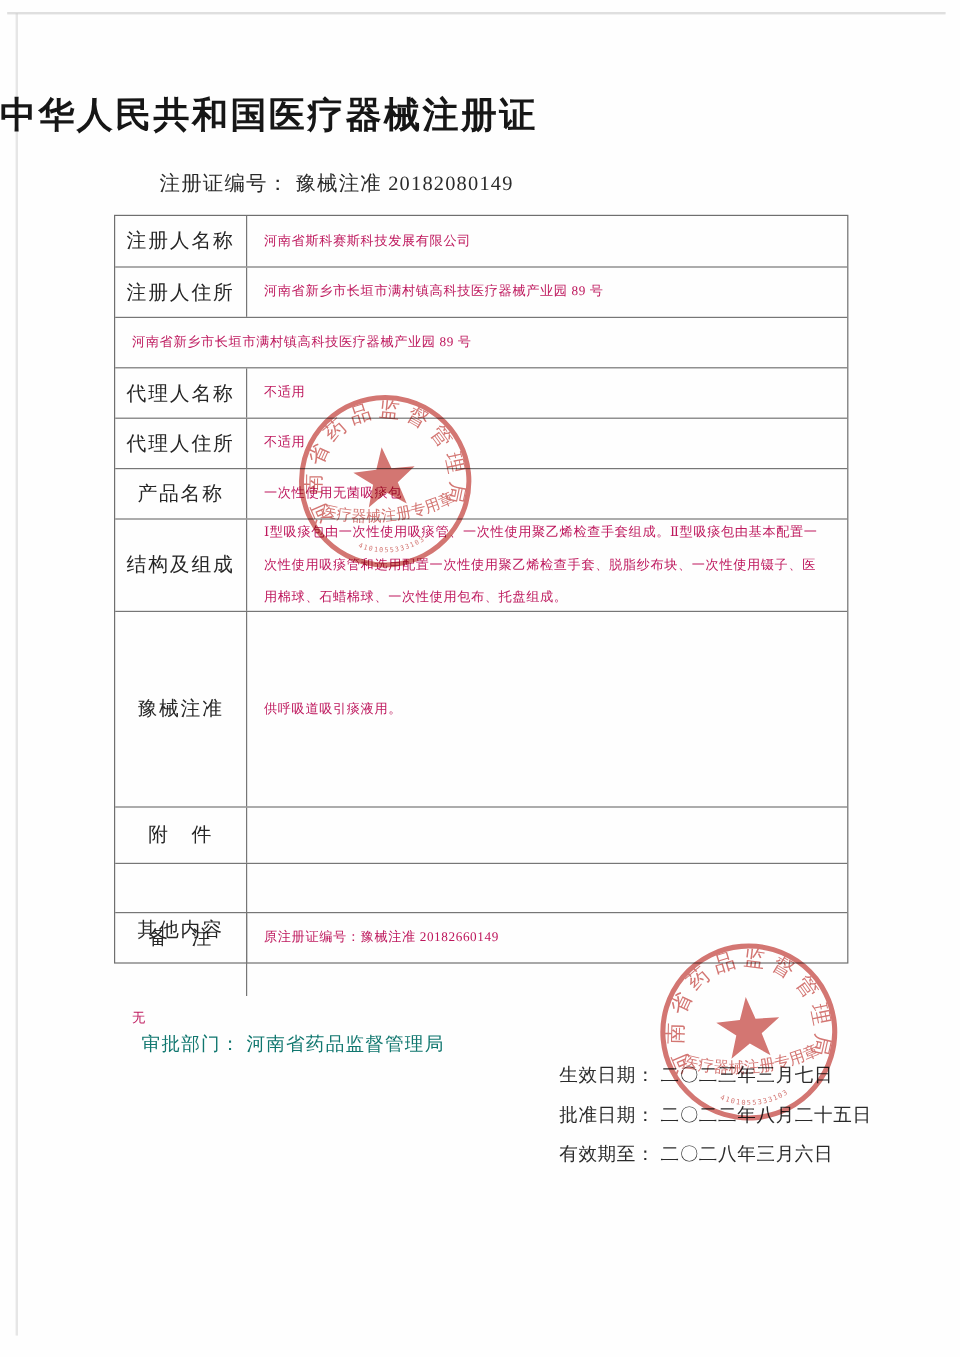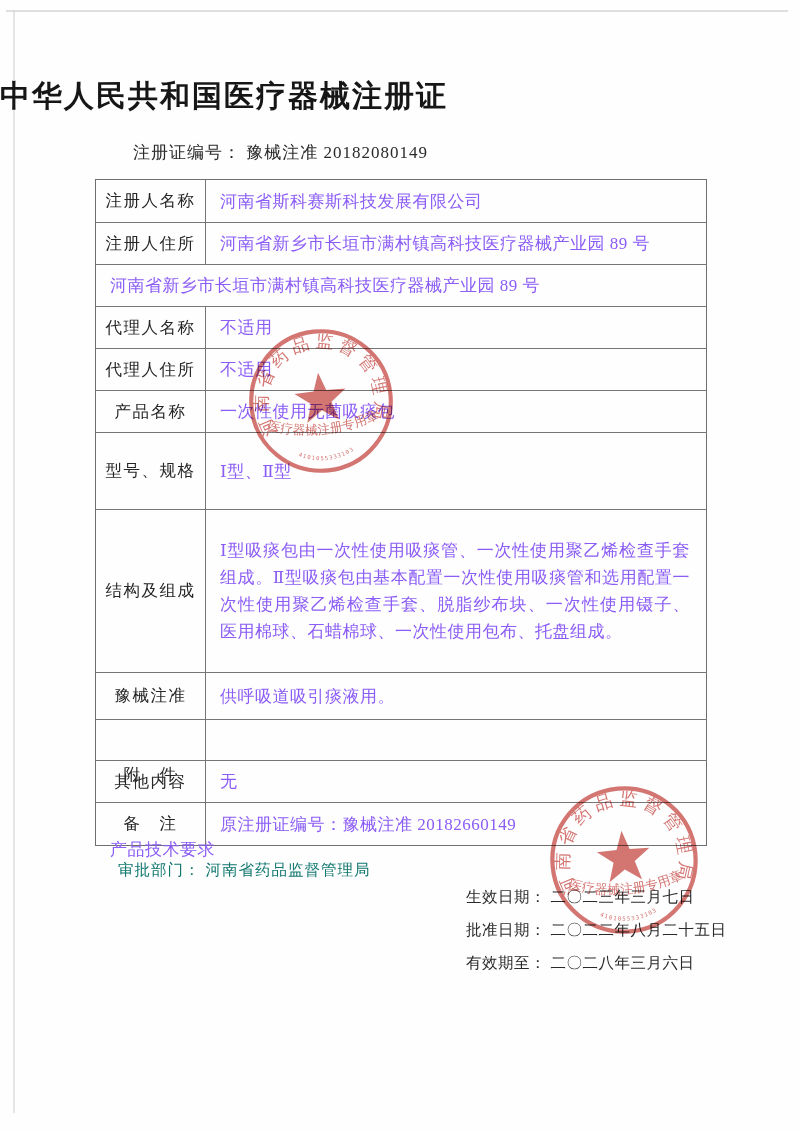--- a/index.html
+++ b/index.html
@@ -77,23 +77,23 @@
     font-size:16.5px;
     letter-spacing:1.5px;
     color:#262626;
     box-sizing:border-box;
   }
   .cell-value{
     flex:1;
     display:flex;
     align-items:center;
     padding:6px 16px 6px 14px;
-    font-size:17px;
+    font-size:11px;
     line-height:27px;
-    color:#8b5cf6;
+    color:#be185d;
     box-sizing:border-box;
     letter-spacing:.5px;
   }
   .row:nth-child(8) .cell-value{text-align:justify;}
   
   .footer-approval{
     position:absolute;
     left:118px;top:860px;
     font-size:15.5px;
     letter-spacing:1px;
@@ -157,34 +157,29 @@
       </div>
       <div class="row">
         <div class="cell-label">代理人住所</div>
         <div class="cell-value">不适用</div>
       </div>
       <div class="row">
         <div class="cell-label">产品名称</div>
         <div class="cell-value">一次性使用无菌吸痰包</div>
       </div>
       <div class="row">
-        <div class="cell-label">型号、规格</div>
-        <div class="cell-value">Ⅰ型、Ⅱ型</div>
-      </div>
-      <div class="row">
         <div class="cell-label">结构及组成</div>
         <div class="cell-value">Ⅰ型吸痰包由一次性使用吸痰管、一次性使用聚乙烯检查手套组成。Ⅱ型吸痰包由基本配置一次性使用吸痰管和选用配置一次性使用聚乙烯检查手套、脱脂纱布块、一次性使用镊子、医用棉球、石蜡棉球、一次性使用包布、托盘组成。</div>
       </div>
       <div class="row">
         <div class="cell-label">豫械注准</div>
         <div class="cell-value">供呼吸道吸引痰液用。</div>
       </div>
       <div class="row">
         <div class="cell-label">附　件</div>
-        <div class="cell-value">产品技术要求</div>
       </div>
       <div class="row">
         <div class="cell-label">其他内容</div>
         <div class="cell-value">无</div>
       </div>
       <div class="row">
         <div class="cell-label">备　注</div>
         <div class="cell-value">原注册证编号：豫械注准 20182660149</div>
       </div>
     </div>

